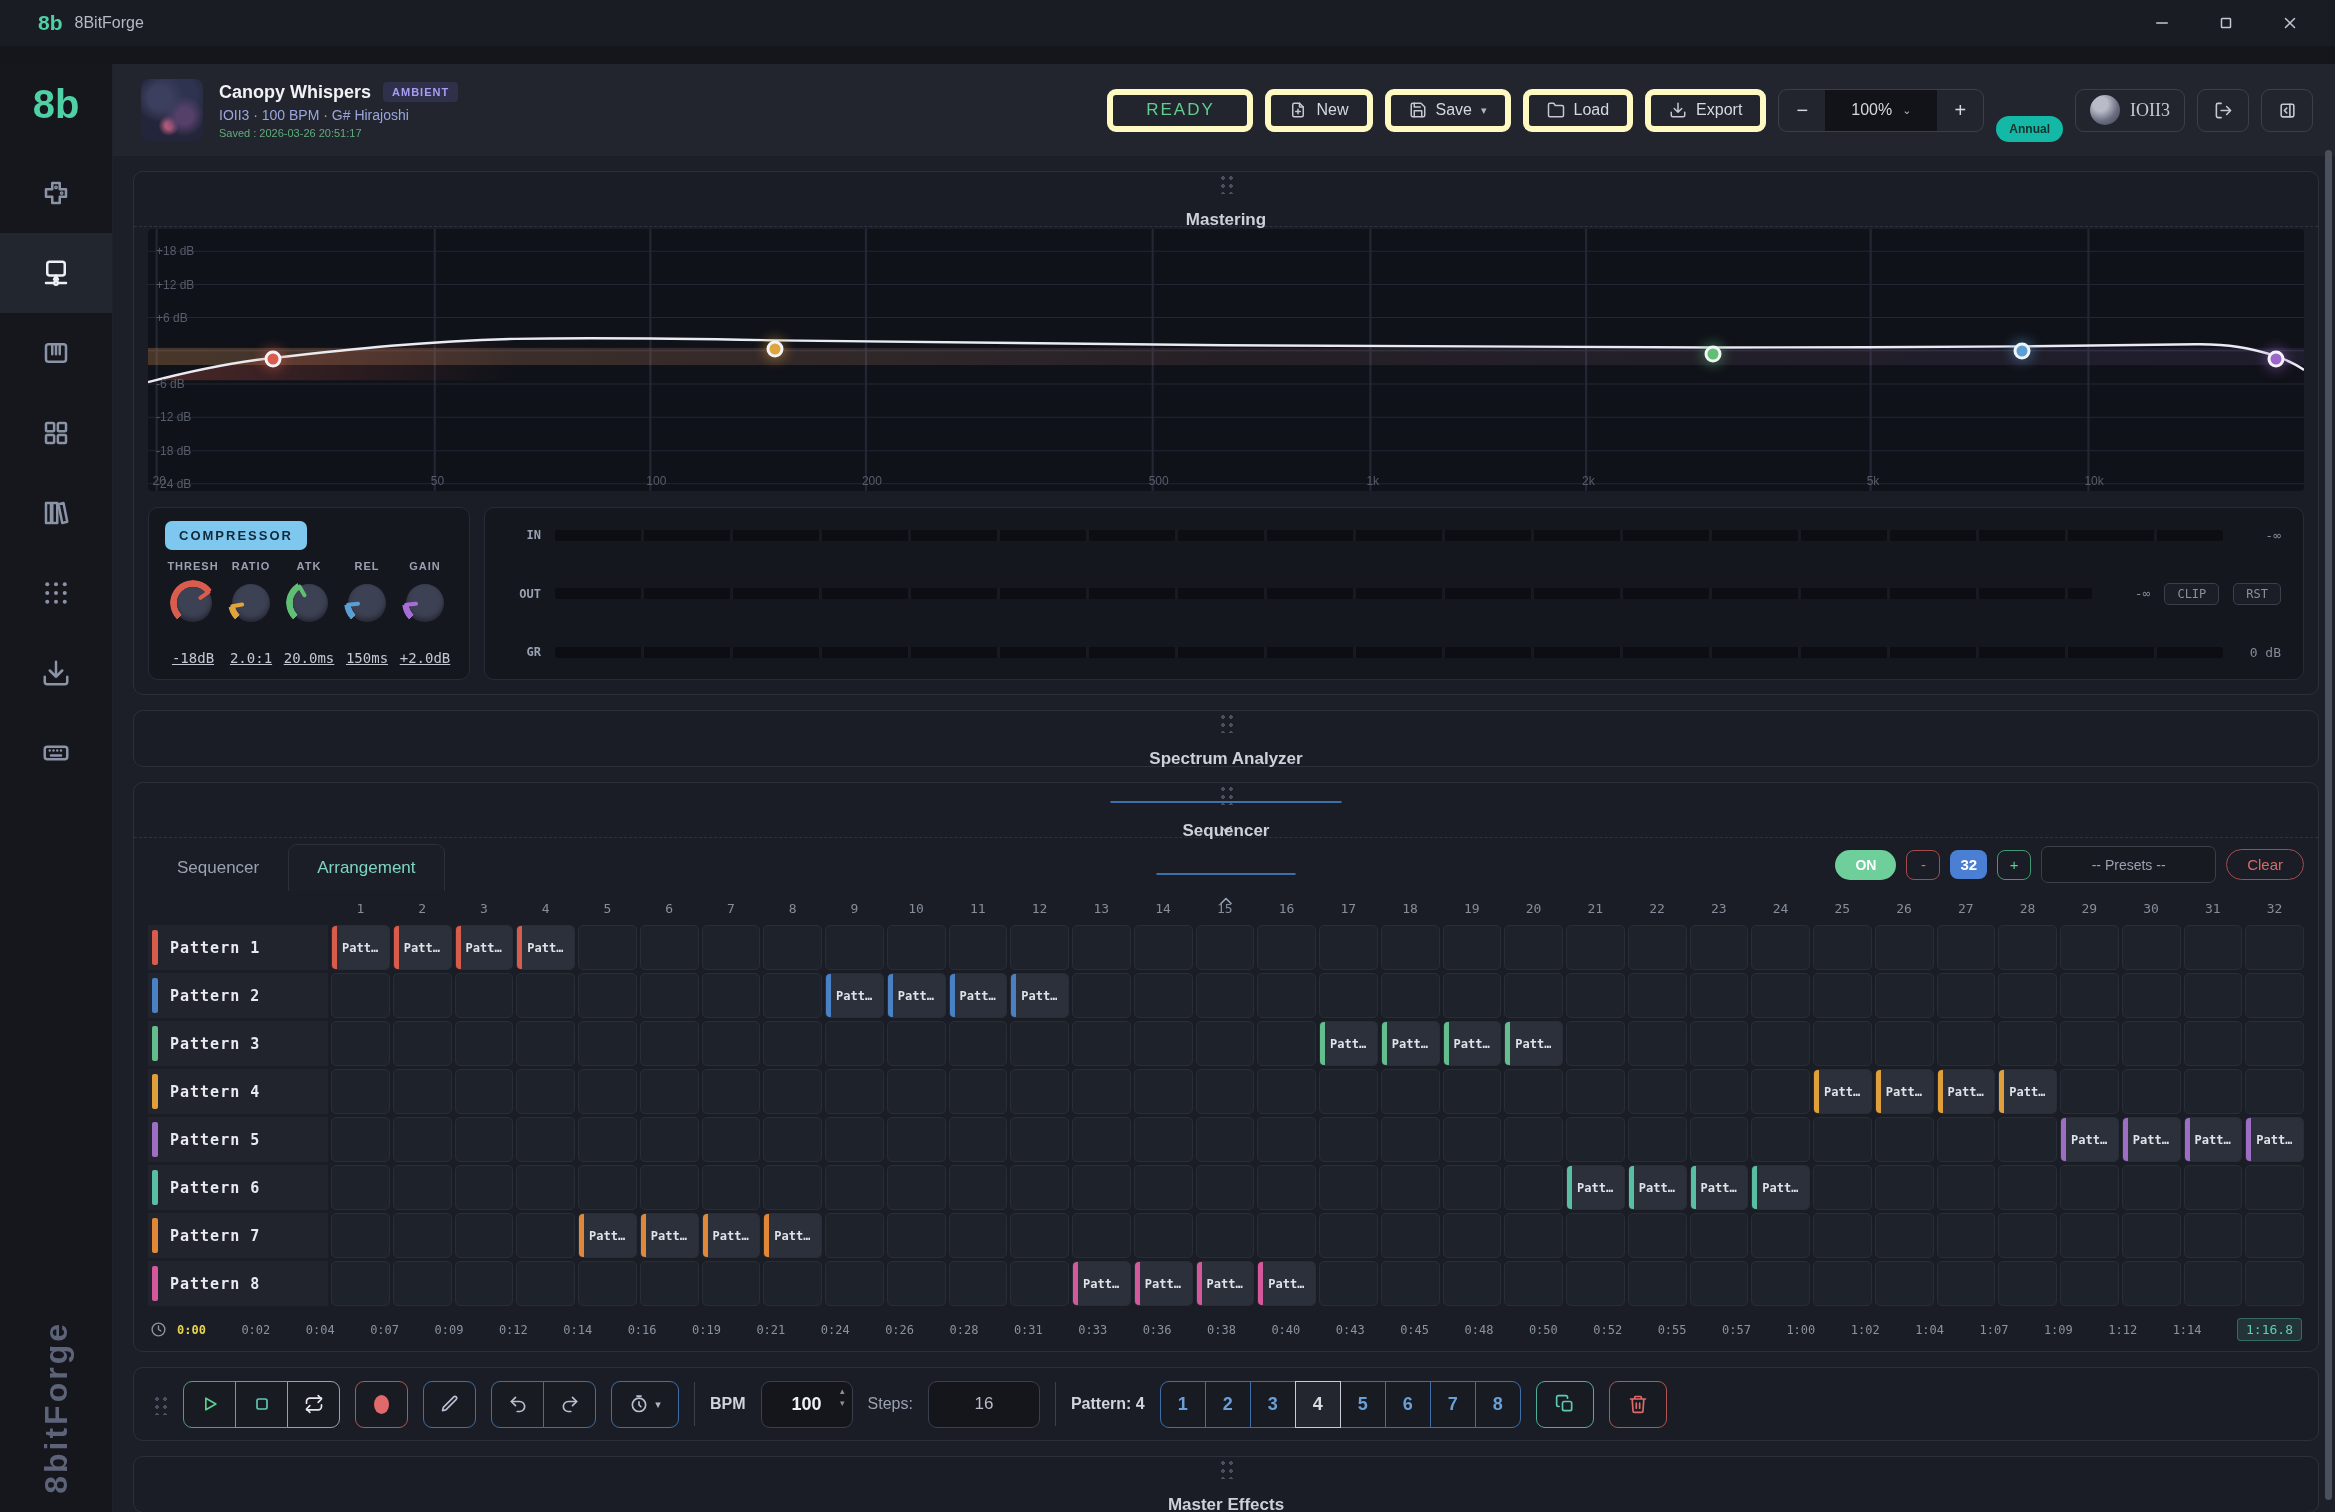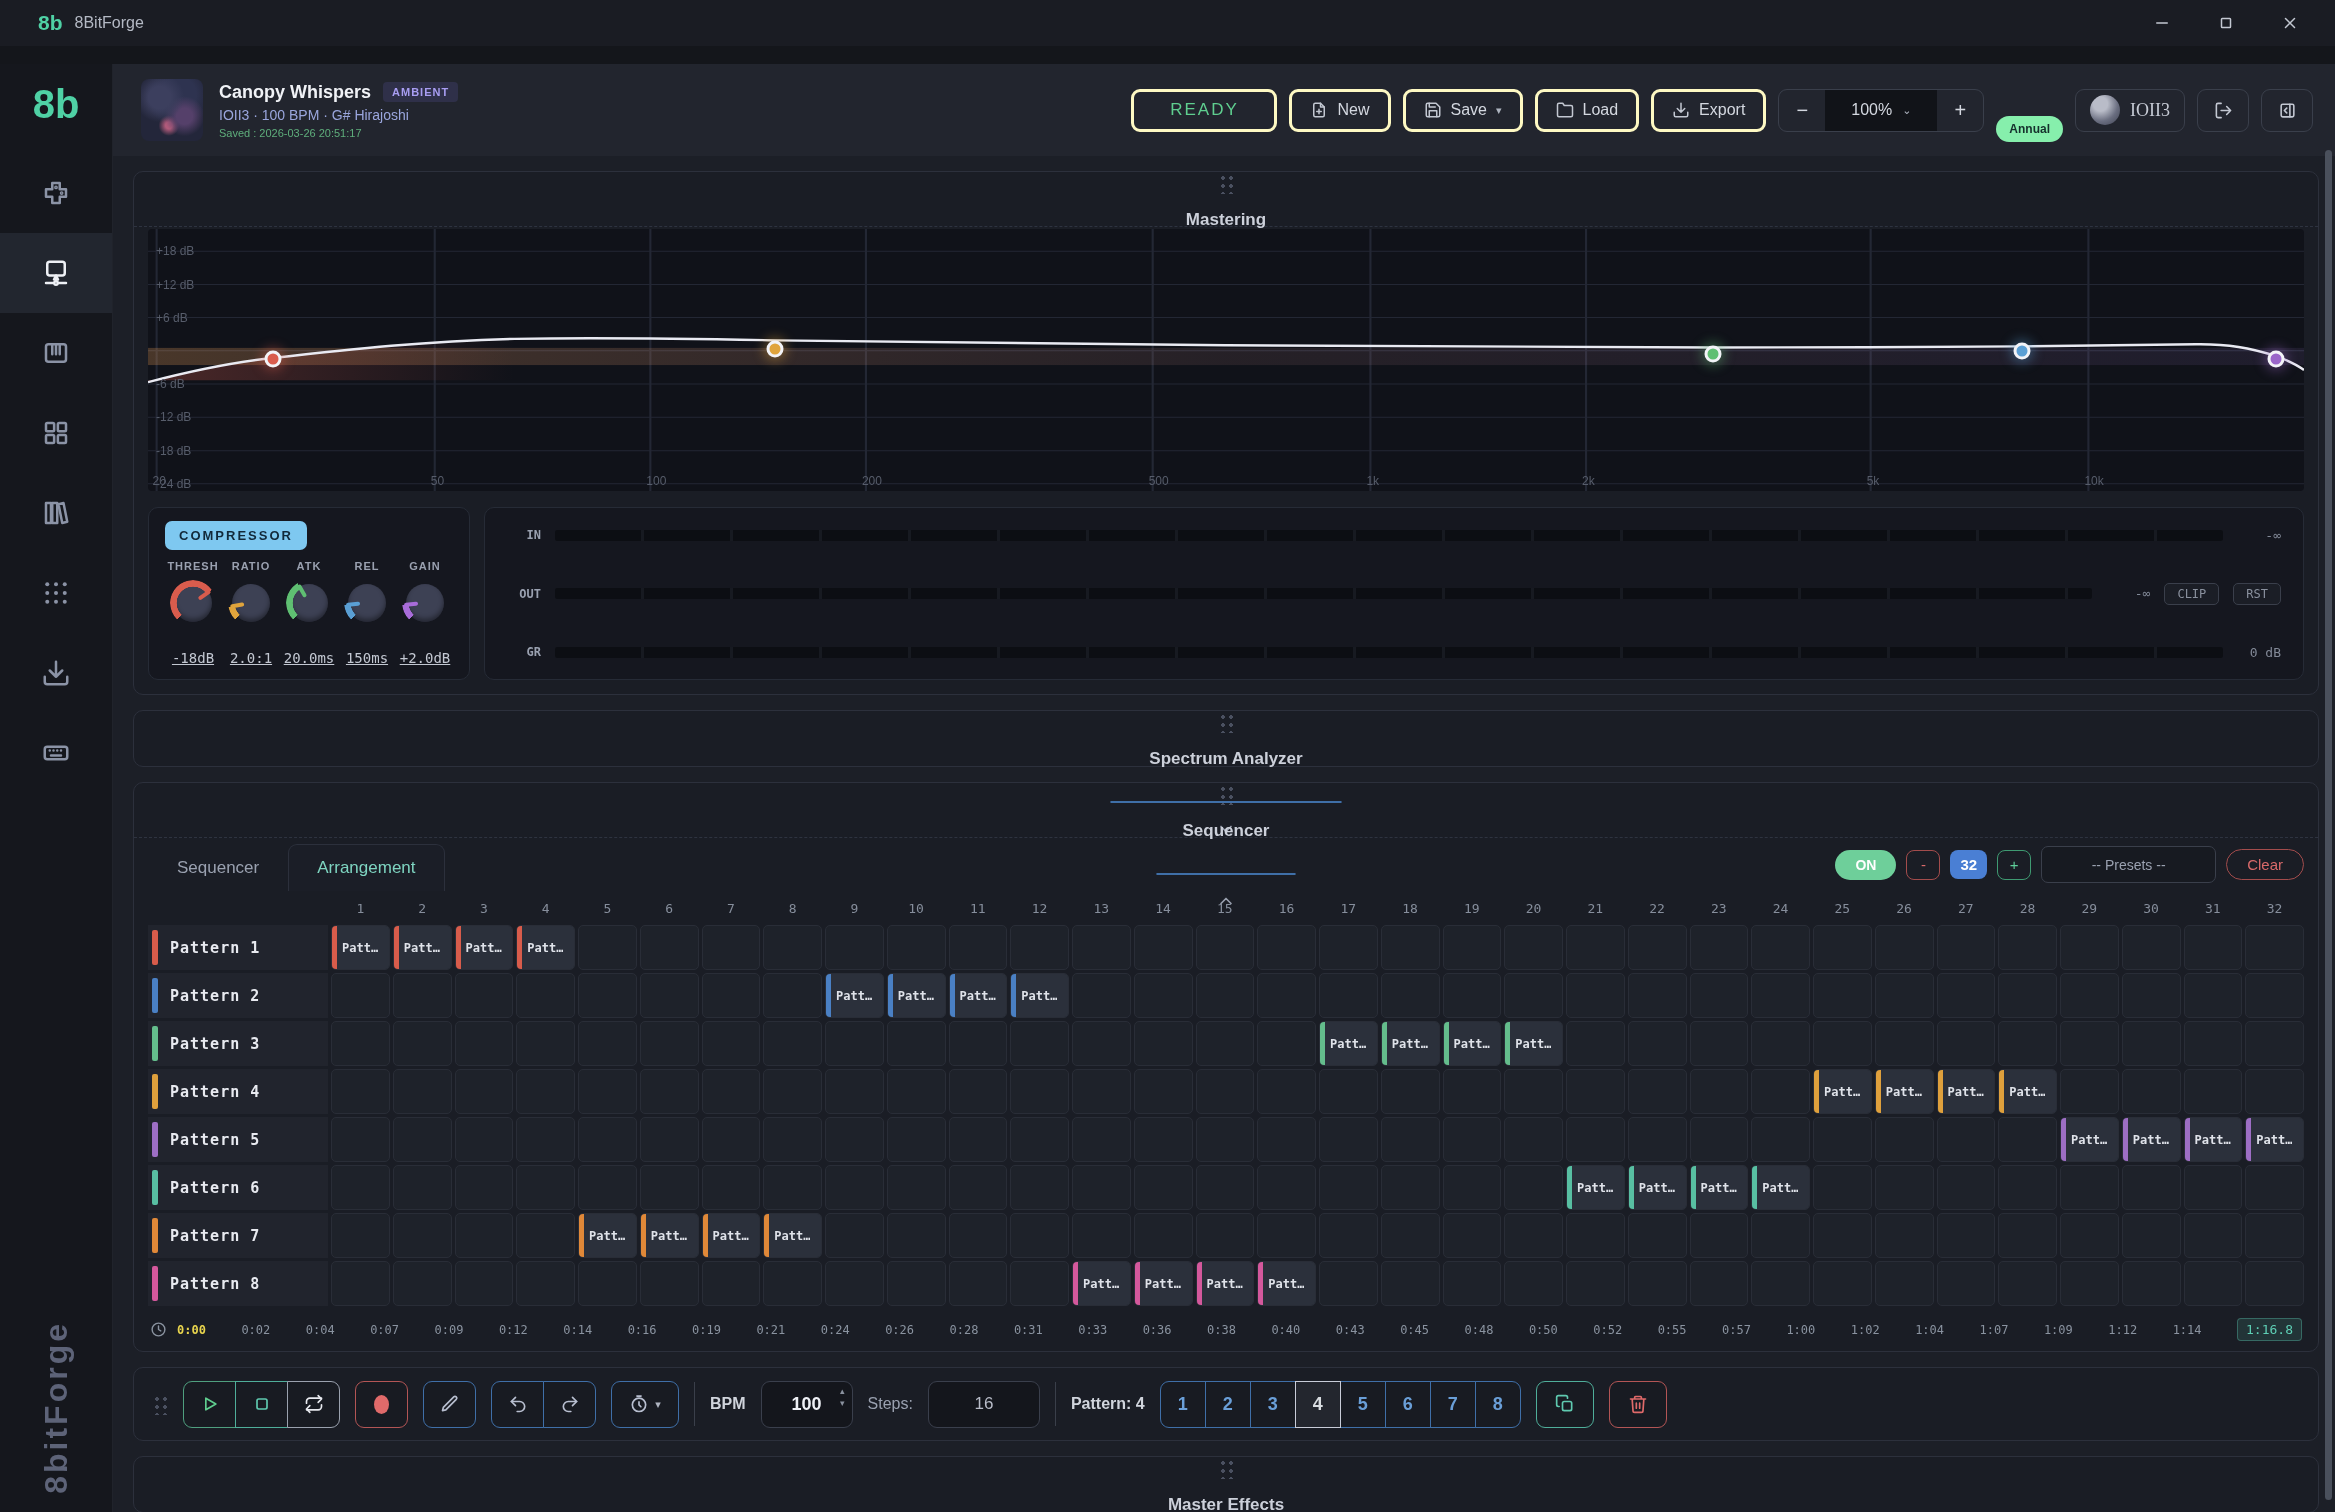--- a/index.html
+++ b/index.html
@@ -37,28 +37,28 @@
                 radial-gradient(circle at 45% 75%, #b05a7a 0 6%, transparent 18%),
                 radial-gradient(circle at 60% 25%, #2e3350 0 30%, transparent 55%), #23263a; }
   .song-text { display:flex; flex-direction:column; gap:4px; }
   .song-title-row { display:flex; align-items:center; gap:12px; }
   .song-title { font-size:18px; font-weight:bold; color:#f0f2f6; }
   .genre-badge { font-size:11px; font-weight:bold; letter-spacing:1px; color:#a89df2; background:rgba(120,105,220,0.16); border-radius:4px; padding:4px 9px; }
   .song-meta { font-size:14px; color:#9aa6dd; }
   .song-saved { font-size:11px; color:#5fae7c; }
   .header-actions { margin-left:auto; display:flex; align-items:center; gap:12px; }
   .hbtn { height:43px; display:flex; align-items:center; justify-content:center; gap:9px; padding:0 18px;
-    background:transparent; border:3px solid #fef9c3; border-radius:9px; color:#d4d8e0; font-size:16px; cursor:pointer; font-family:inherit; }
+    background:transparent; border:6px solid #fef9c3; border-radius:9px; color:#d4d8e0; font-size:16px; cursor:pointer; font-family:inherit; }
   .hbtn .icon { width:18px; height:18px; color:#c3c8d2; }
   .ready-btn { width:146px; color:#5fce8f; letter-spacing:2px; font-size:17px; }
   .caret { font-size:11px; color:#aeb4c0; }
   .zoom-group { height:43px; display:flex; align-items:stretch; border:1px solid #3a3f4b; border-radius:9px; overflow:hidden; }
   .zoom-btn { width:46px; display:flex; align-items:center; justify-content:center; color:#d4d8e0; font-size:20px; cursor:pointer; }
   .zoom-select { width:112px; background:#111318; display:flex; align-items:center; justify-content:center; gap:10px; font-size:16px; cursor:pointer; }
-  .plan-badge { background:#86efac; color:#15302c; font-size:12px; font-weight:bold; border-radius:999px; padding:6px 13px;margin-top:37px; }
+  .plan-badge { background:#14b8a6; color:#15302c; font-size:12px; font-weight:bold; border-radius:999px; padding:6px 13px;margin-top:37px; }
   .user-chip { height:43px; display:flex; align-items:center; gap:10px; padding:0 14px; border:1px solid #3a3f4b; border-radius:9px; cursor:pointer; }
   .avatar { width:30px; height:30px; border-radius:50%; background:radial-gradient(circle at 35% 30%, #b9bcc8 0 25%, #6a6e80 60%, #3c4050); }
   .user-name { font-family:"Liberation Serif","DejaVu Serif",serif; font-size:18px; color:#c6cad4; }
   .icon-btn { width:52px; height:43px; display:flex; align-items:center; justify-content:center; border:1px solid #3a3f4b; border-radius:9px; color:#c3c8d2; cursor:pointer; }
   .icon-btn .icon { width:19px; height:19px; }
 
   
   .panel { background:#1a1d25; border:1px solid #2c303c; border-radius:10px; margin-top:15px; }
   .panel-header { height:55px; display:flex; align-items:center; gap:16px; padding:0 18px;flex-direction:column; }
   .panel-header.dashed { border-bottom:1px dashed #2e3340; }

